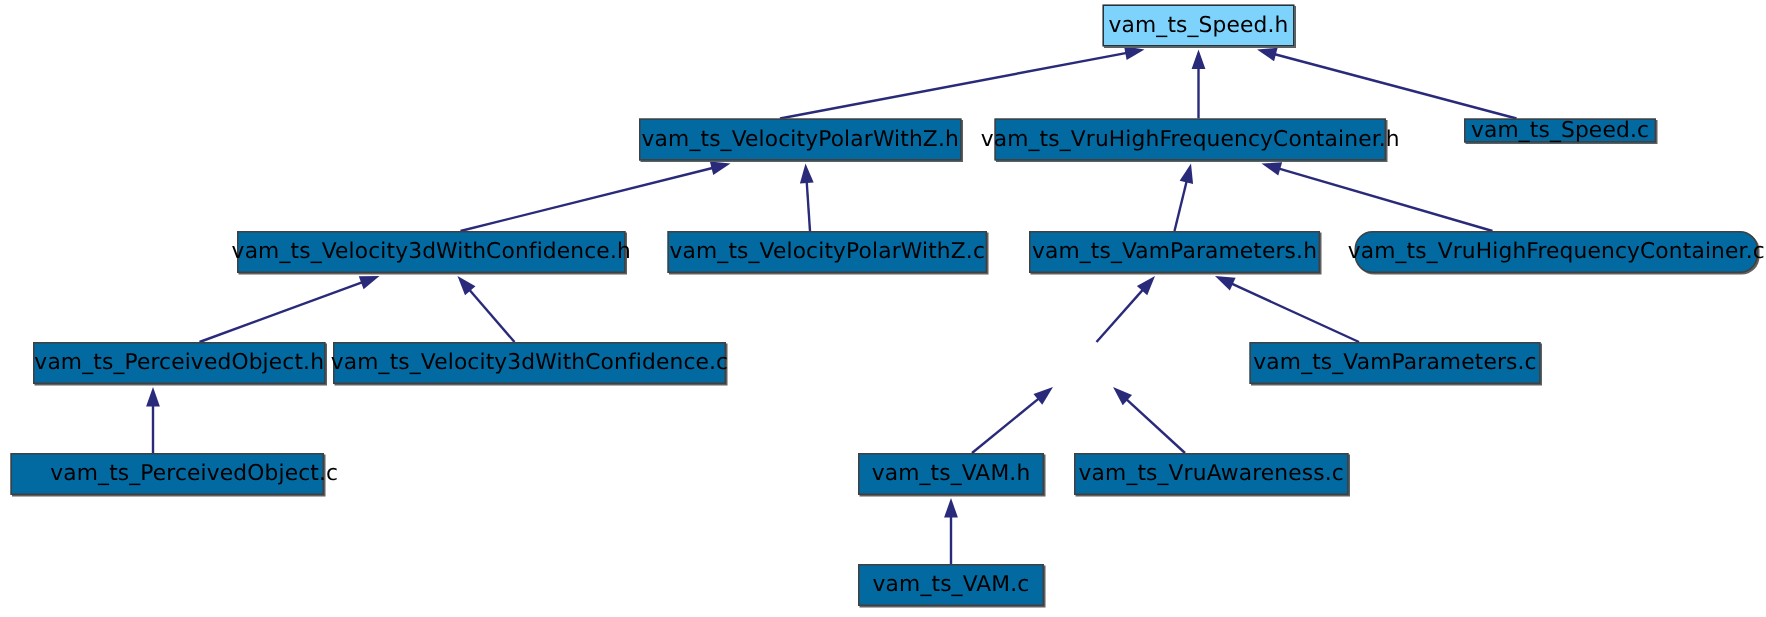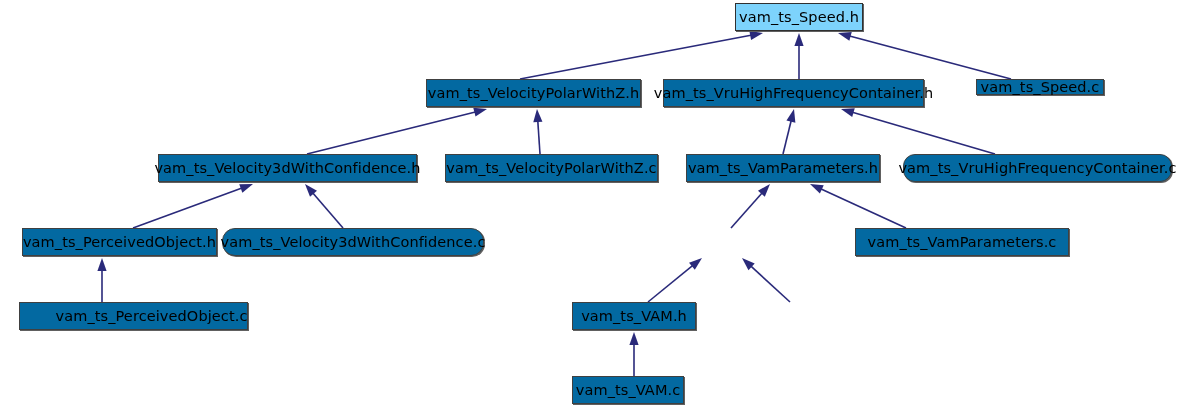--- a/index.html
+++ b/index.html
@@ -136,28 +136,31 @@
     </div>
     <div class="node" style="left: 686px; top: 154px; width: 194px; height: 28px;">
       <span class="node-label">vam_ts_VamParameters.h</span>
     </div>
     <div class="node" style="left: 903px; top: 154px; width: 269px; height: 28px; border-radius: 12px;">
       <span class="node-label">vam_ts_VruHighFrequencyContainer.c</span>
     </div>
     <div class="node" style="left: 5px; top: 228px; width: 195px; height: 28px; margin-left: 17px;">
       <span class="node-label">vam_ts_PerceivedObject.h</span>
     </div>
-    <div class="node" style="left: 222px; top: 228px; width: 262px; height: 28px; border-radius: 13px;">
+    <div class="node" style="left: 222px; top: 228px; width: 262px; height: 28px;">
       <span class="node-label">vam_ts_Velocity3dWithConfidence.c</span>
     </div>
-    <div class="node" style="left: 833px; top: 228px; width: 214px; height: 28px; margin-left: 22px;">
+    <div class="node" style="left: 833px; top: 228px; width: 194px; height: 28px;">
       <span class="node-label">vam_ts_VamParameters.c</span>
     </div>
-    <div class="node" style="left: 19px; top: 302px; width: 229px; height: 28px; padding-left: 36px;">
+    <div class="node" style="left: 7px; top: 302px; width: 209px; height: 28px; padding-left: 36px;">
       <span class="node-label">vam_ts_PerceivedObject.c</span>
     </div>
     <div class="node" style="left: 572px; top: 302px; width: 124px; height: 28px;">
       <span class="node-label">vam_ts_VAM.h</span>
     </div>
-    <div class="node" style="left: 572px; top: 376px; width: 112px; height: 28px;">
+    <div class="node" style="left: 716px; top: 302px; width: 183px; height: 28px;">
+      <span class="node-label">vam_ts_VruAwareness.c</span>
+    </div>
+    <div class="node" style="left: 572px; top: 376px; width: 124px; height: 28px;">
       <span class="node-label">vam_ts_VAM.c</span>
     </div>
   </div>
 
 </body></html>

